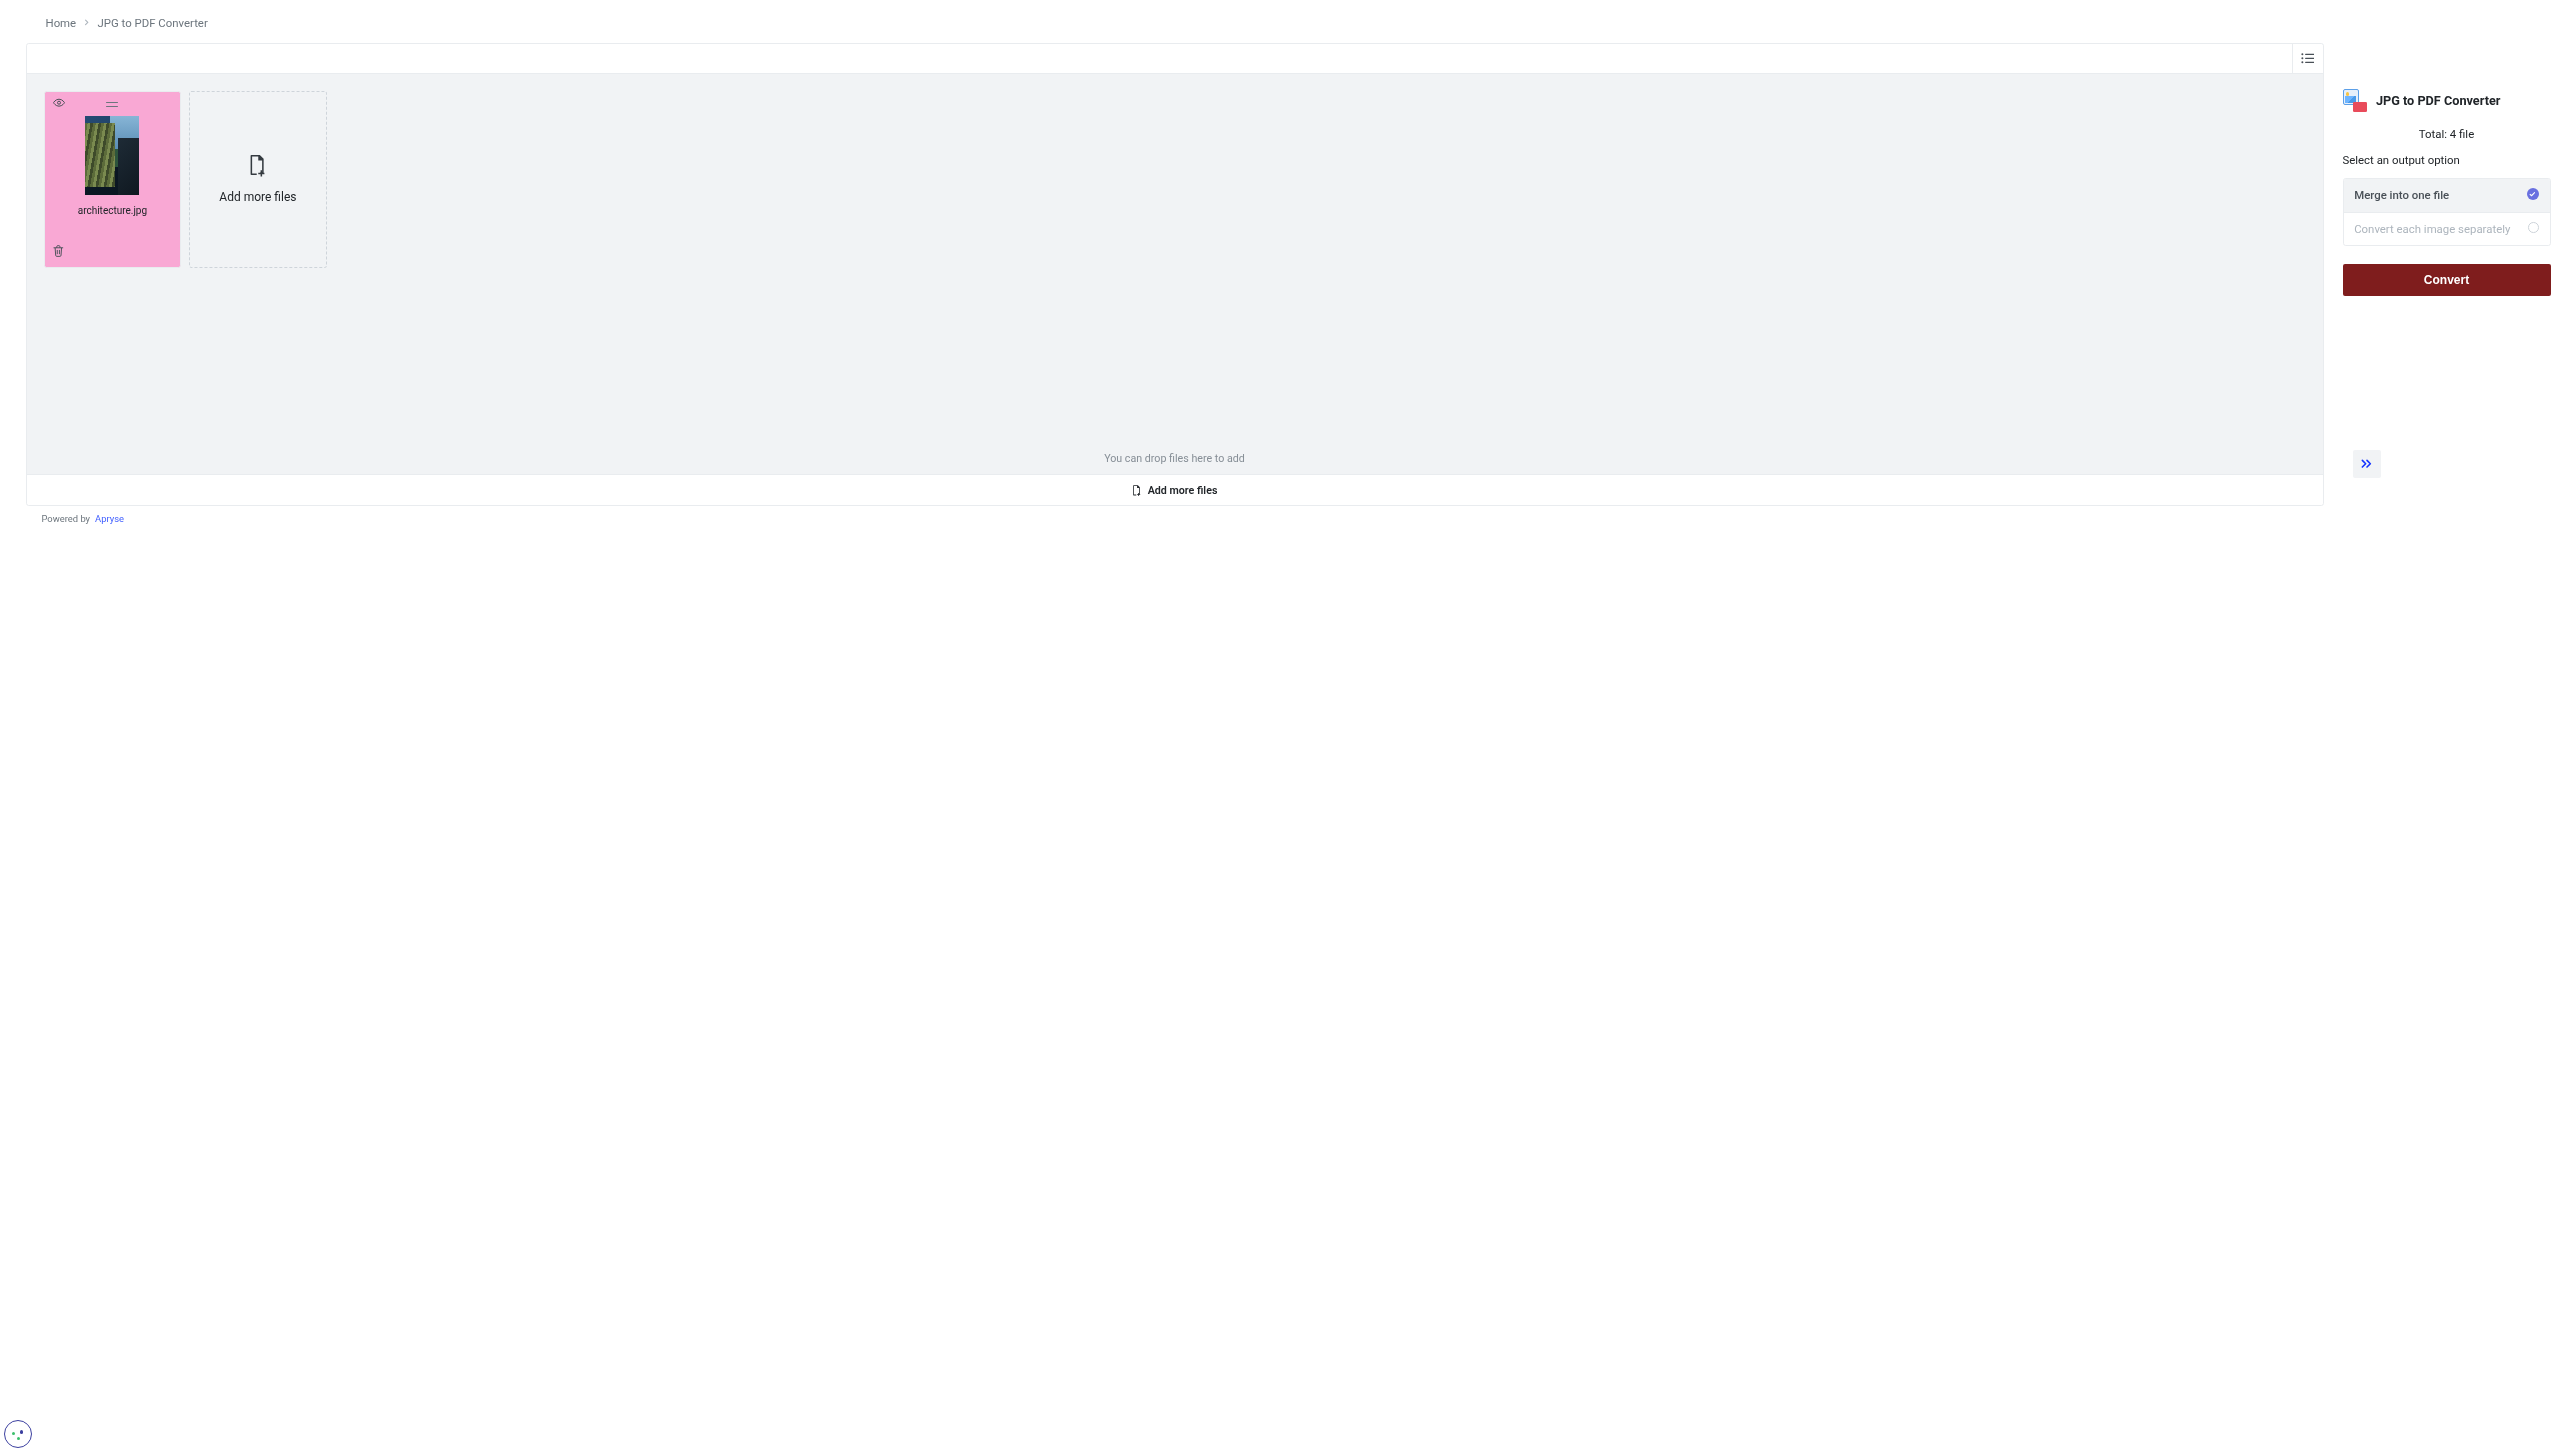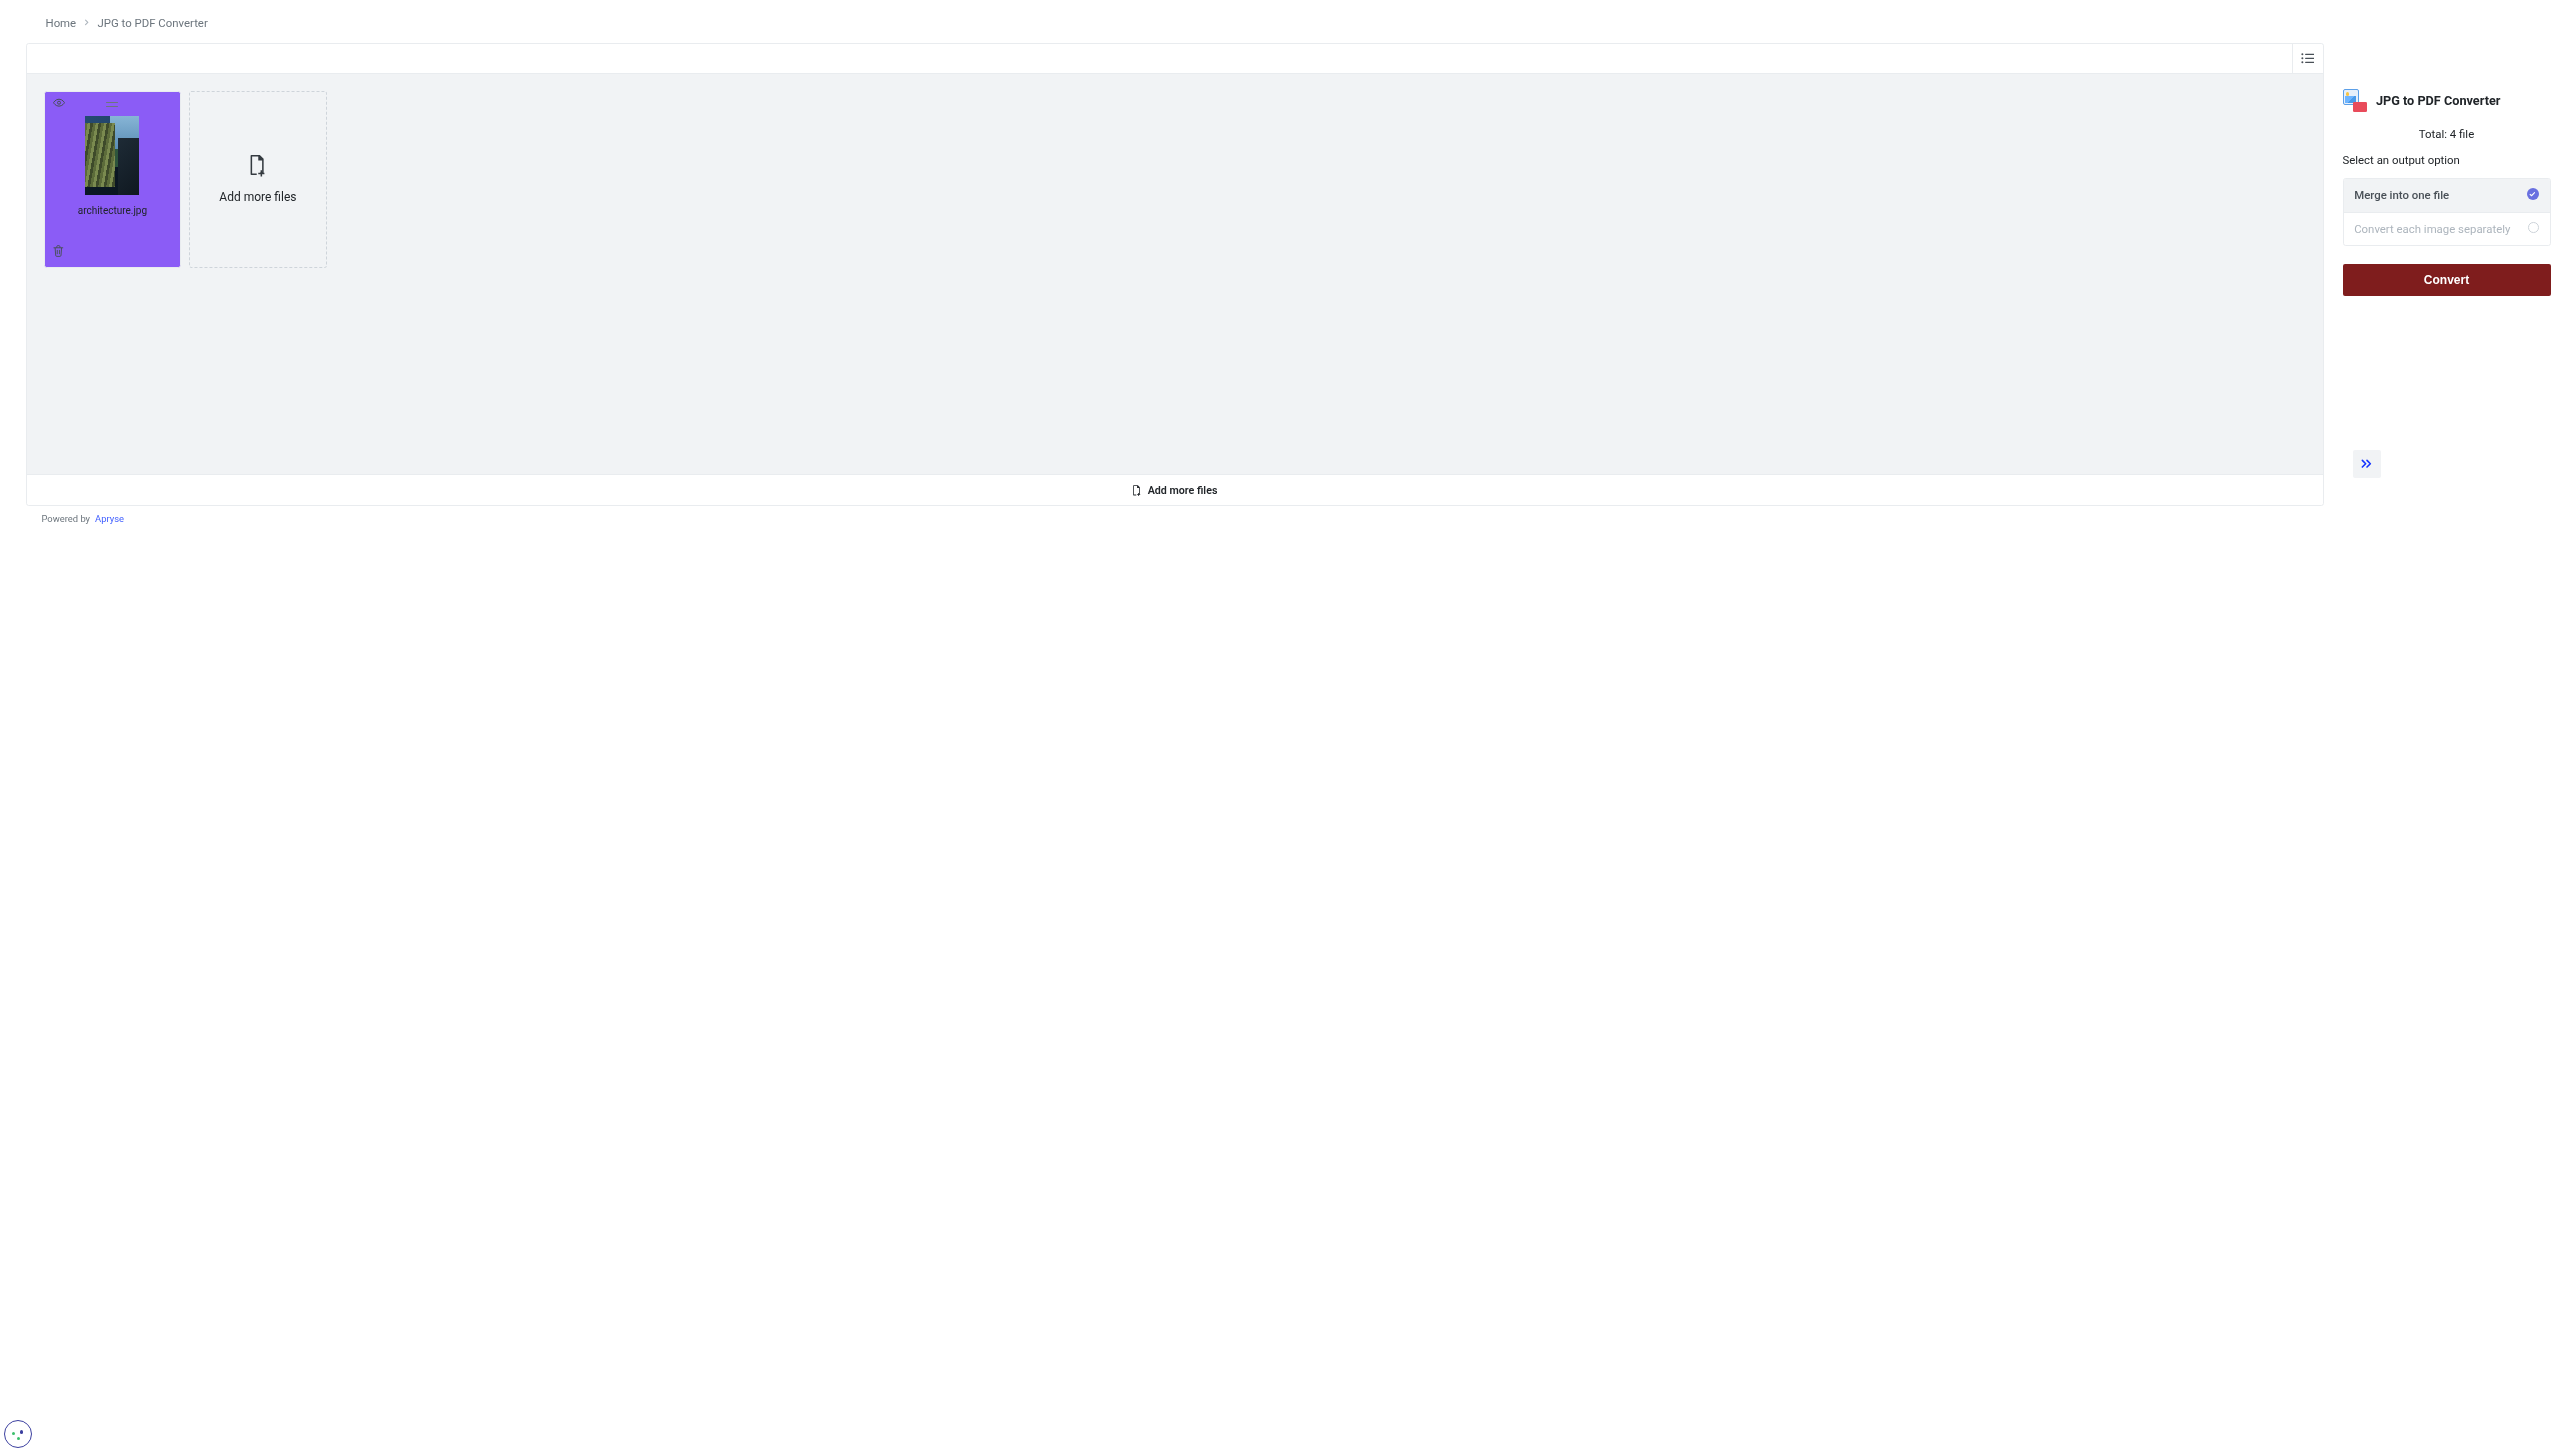--- a/index.html
+++ b/index.html
@@ -84,21 +84,21 @@
   left: 0;
   right: 0;
   text-align: center;
   color: #868e96;
   font-size: 10.7px;
 }
 
 .file-card {
   width: 137px;
   height: 177px;
-  background: #8b5cf6;
+  background: #f9a8d4;
   border: 0.7px solid #e9ecef;
   border-radius: 2.7px;
   display: flex;
   flex-direction: column;
   align-items: center;
   position: relative;
   padding-top: 4px;
 }
 .file-card-top {
   width: 100%;
@@ -422,20 +422,21 @@
         </div>
 
         <div class="add-box">
           <svg width="19" height="21.5" viewBox="0 0 24 28" fill="currentColor">
             <path d="M4 0h11l5 5v18a1 1 0 01-1 1h-3v-2h2V7h-5V2H5v22h6v2H4a1 1 0 01-1-1V1a1 1 0 011-1z"></path>
             <path d="M18 20v3h3v2h-3v3h-2v-3h-3v-2h3v-3h2z"></path>
           </svg>
           <div class="add-box-text">Add more files</div>
         </div>
 
+        <div class="drop-hint">You can drop files here to add</div>
       </div>
 
       <div class="bottom-bar">
         <svg width="9.4" height="11.4" viewBox="0 0 24 28" fill="currentColor">
           <path d="M4 0h11l5 5v18a1 1 0 01-1 1h-3v-2h2V7h-5V2H5v22h6v2H4a1 1 0 01-1-1V1a1 1 0 011-1z"></path>
           <path d="M18 20v3h3v2h-3v3h-2v-3h-3v-2h3v-3h2z"></path>
         </svg>
         <span>Add more files</span>
       </div>
     </div>

